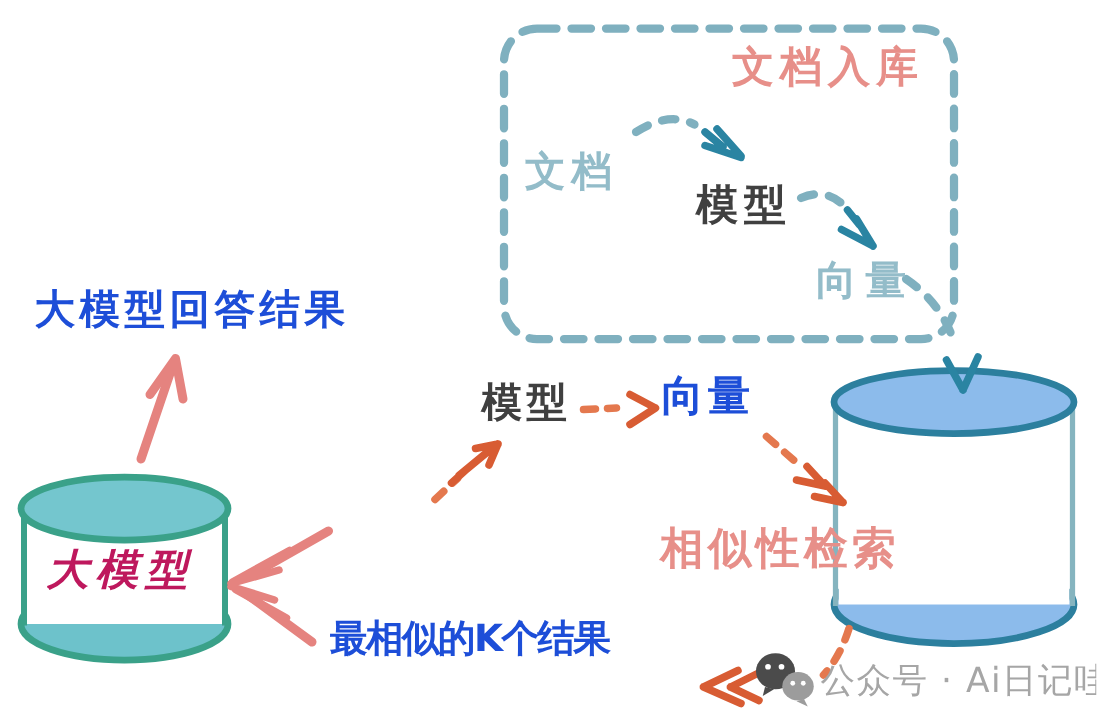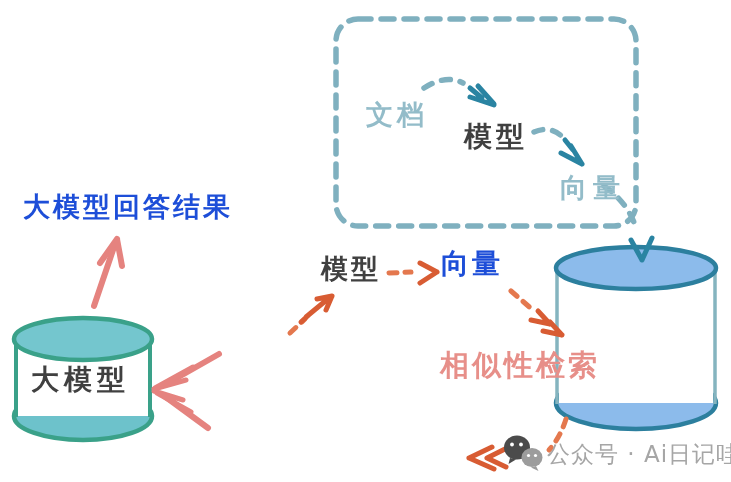--- a/index.html
+++ b/index.html
@@ -7,23 +7,23 @@
     position:relative;width:731px;height:482px;background:#ffffff;overflow:hidden;
     font-family:"DejaVu Sans",sans-serif;
   }
   .art{position:absolute;left:0;top:0;}
   .label{
     position:absolute;white-space:nowrap;line-height:1.1;
     font-family:"DejaVu Sans",sans-serif;font-weight:600;
   }
   .black{color:#1d4ed8;}
   .pink{color:#e78f89;}
-  .pink2{color:#404040;}
+  .pink2{color:#be185d;font-style:italic;}
   .orange{color:#404040;font-weight:700;}
-  .tealtxt{color:#93bcc9;margin-left:16px;}
+  .tealtxt{color:#93bcc9;}
   .gray{color:#a6a6a6;font-weight:500;}
   
   .tdash{fill:none;stroke:#7fb0bf;stroke-width:5.5;stroke-linecap:round;stroke-dasharray:9 10;}
   .thead{fill:none;stroke:#2a84a2;stroke-width:5;stroke-linecap:round;}
   .odash{fill:none;stroke:#e4784e;stroke-width:5;stroke-linecap:round;stroke-dasharray:8 8;}
   .ohead{fill:none;stroke:#d85c33;stroke-width:5;stroke-linecap:round;}
   .parrow{fill:none;stroke:#e5837f;stroke-width:6;stroke-linecap:round;}
   .parrow2{fill:none;stroke:#e5837f;stroke-width:5;stroke-linecap:round;}
 </style>
 </head>
@@ -97,32 +97,34 @@
     </g>
 
     <g>
       <path class="odash" d="M566 419 Q560 438 549 450"></path>
       <path class="ohead" d="M505 449 L487 458 M506 467 L487 458 M492 447 L469 458 M494 469 L469 458"></path>
     </g>
   </svg>
 
   <div class="label black" style="left:23px;top:192px;font-size:27px;letter-spacing:3px;">大模型回答结果</div>
 
+  <div class="label pink" style="left:488px;top:30px;font-size:28px;letter-spacing:4px;font-weight:700;">文档入库</div>
 
   <div class="label tealtxt" style="left:350px;top:100px;font-size:27px;letter-spacing:4px;">文档</div>
 
   <div class="label orange" style="left:464px;top:122px;font-size:28px;letter-spacing:4px;">模型</div>
 
   <div class="label tealtxt" style="left:544px;top:173px;font-size:27px;letter-spacing:6px;">向量</div>
 
   <div class="label orange" style="left:321px;top:254px;font-size:27px;letter-spacing:3px;">模型</div>
 
   <div class="label black" style="left:441px;top:249px;font-size:28px;letter-spacing:3px;">向量</div>
 
 
+  <div class="label black" style="left:220px;top:412px;font-size:25px;letter-spacing:-1px;">最相似的K个结果</div>
 
   <div class="label pink" style="left:440px;top:350px;font-size:29px;letter-spacing:3px;">相似性检索</div>
 
   <div class="label pink2" style="left:31px;top:365px;font-size:28px;letter-spacing:5px;">大模型</div>
 
   <svg class="art" style="left:502px;top:434px;" width="42" height="38" viewBox="0 0 42 38">
     <ellipse cx="15" cy="13.5" rx="13" ry="12" fill="#4b4b4b"></ellipse>
     <path d="M8 24 L6.5 30 L14 25.5 Z" fill="#4b4b4b"></path>
     <circle cx="10" cy="10.5" r="1.9" fill="#ffffff"></circle>
     <circle cx="19" cy="10.5" r="1.9" fill="#ffffff"></circle>

